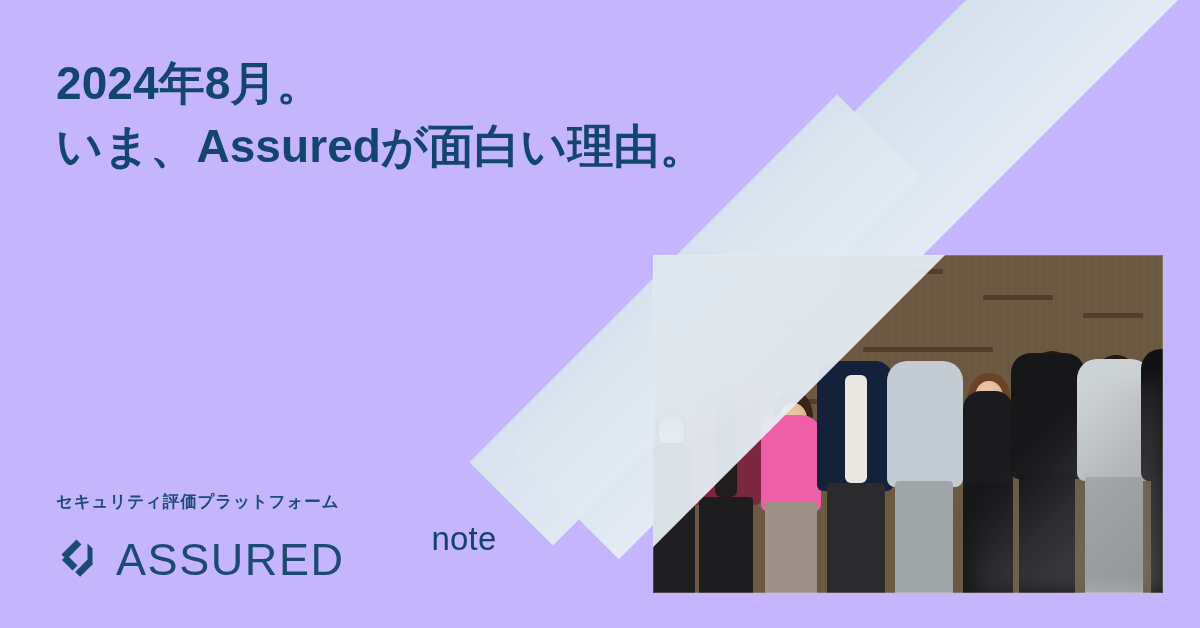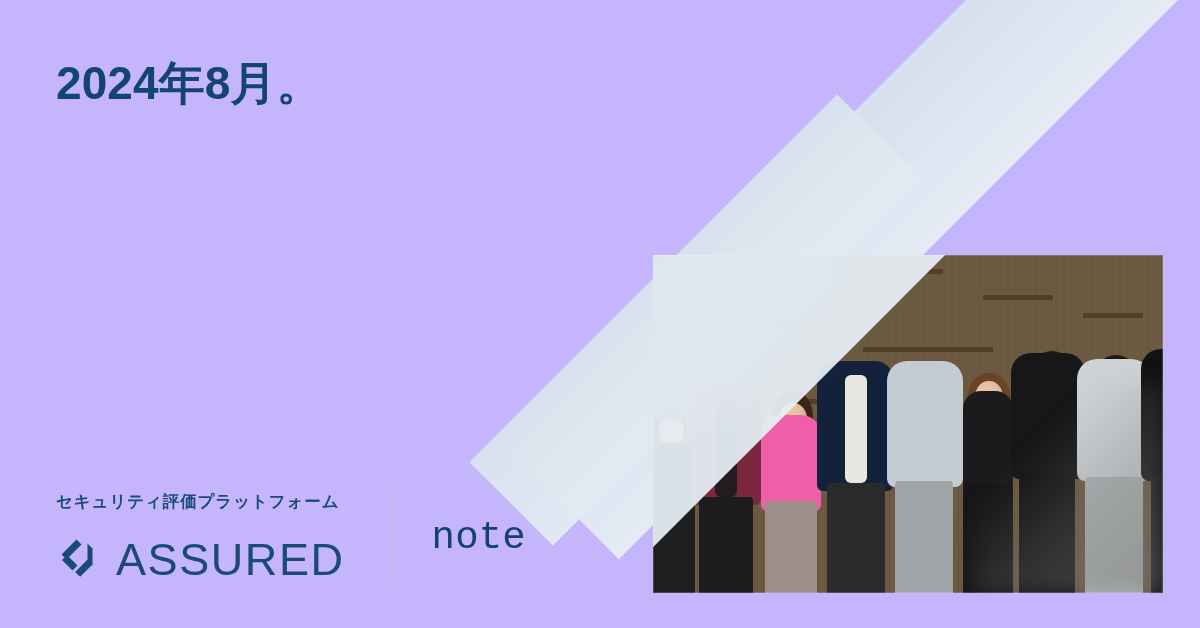--- a/index.html
+++ b/index.html
@@ -119,27 +119,27 @@
     white-space: nowrap;
   }
   .lockup-divider {
     width: 1px;
     height: 96px;
     background: #b9c5cf;
     margin: 0 40px 0 46px;
     flex: 0 0 1px;
   }
   .partner-word {
-    font-size: 39px;
+    font-size: 33px;
     font-weight: 500;
     color: #13426c;
     letter-spacing: 0.005em;
     line-height: 1;
     white-space: nowrap;
-    font-family: Liberation Mono, monospace;
+    font-family: Liberation Sans, sans-serif;
   }
 
   
   .photo-frame {
     position: absolute;
     left: 653px;
     top: 255px;
     width: 510px;
     height: 338px;
     overflow: hidden;
@@ -267,20 +267,21 @@
 
 <div class="canvas">
 
   <div class="deco-layer">
     <div class="deco-band deco-band-main"></div>
     <div class="deco-band deco-band-second"></div>
   </div>
 
   <div class="headline">
     <span class="headline-line">2024年8月。</span>
+    <span class="headline-line">いま、Assuredが面白い理由。</span>
   </div>
 
   <div class="photo-frame">
     <div class="photo-inner">
 
       <div class="wood-planks"></div>
       <div class="wood-grain"></div>
 
       <div class="wood-dark-slat" style="left:170px;top:14px;width:120px;"></div>
       <div class="wood-dark-slat" style="left:330px;top:40px;width:70px;"></div>

